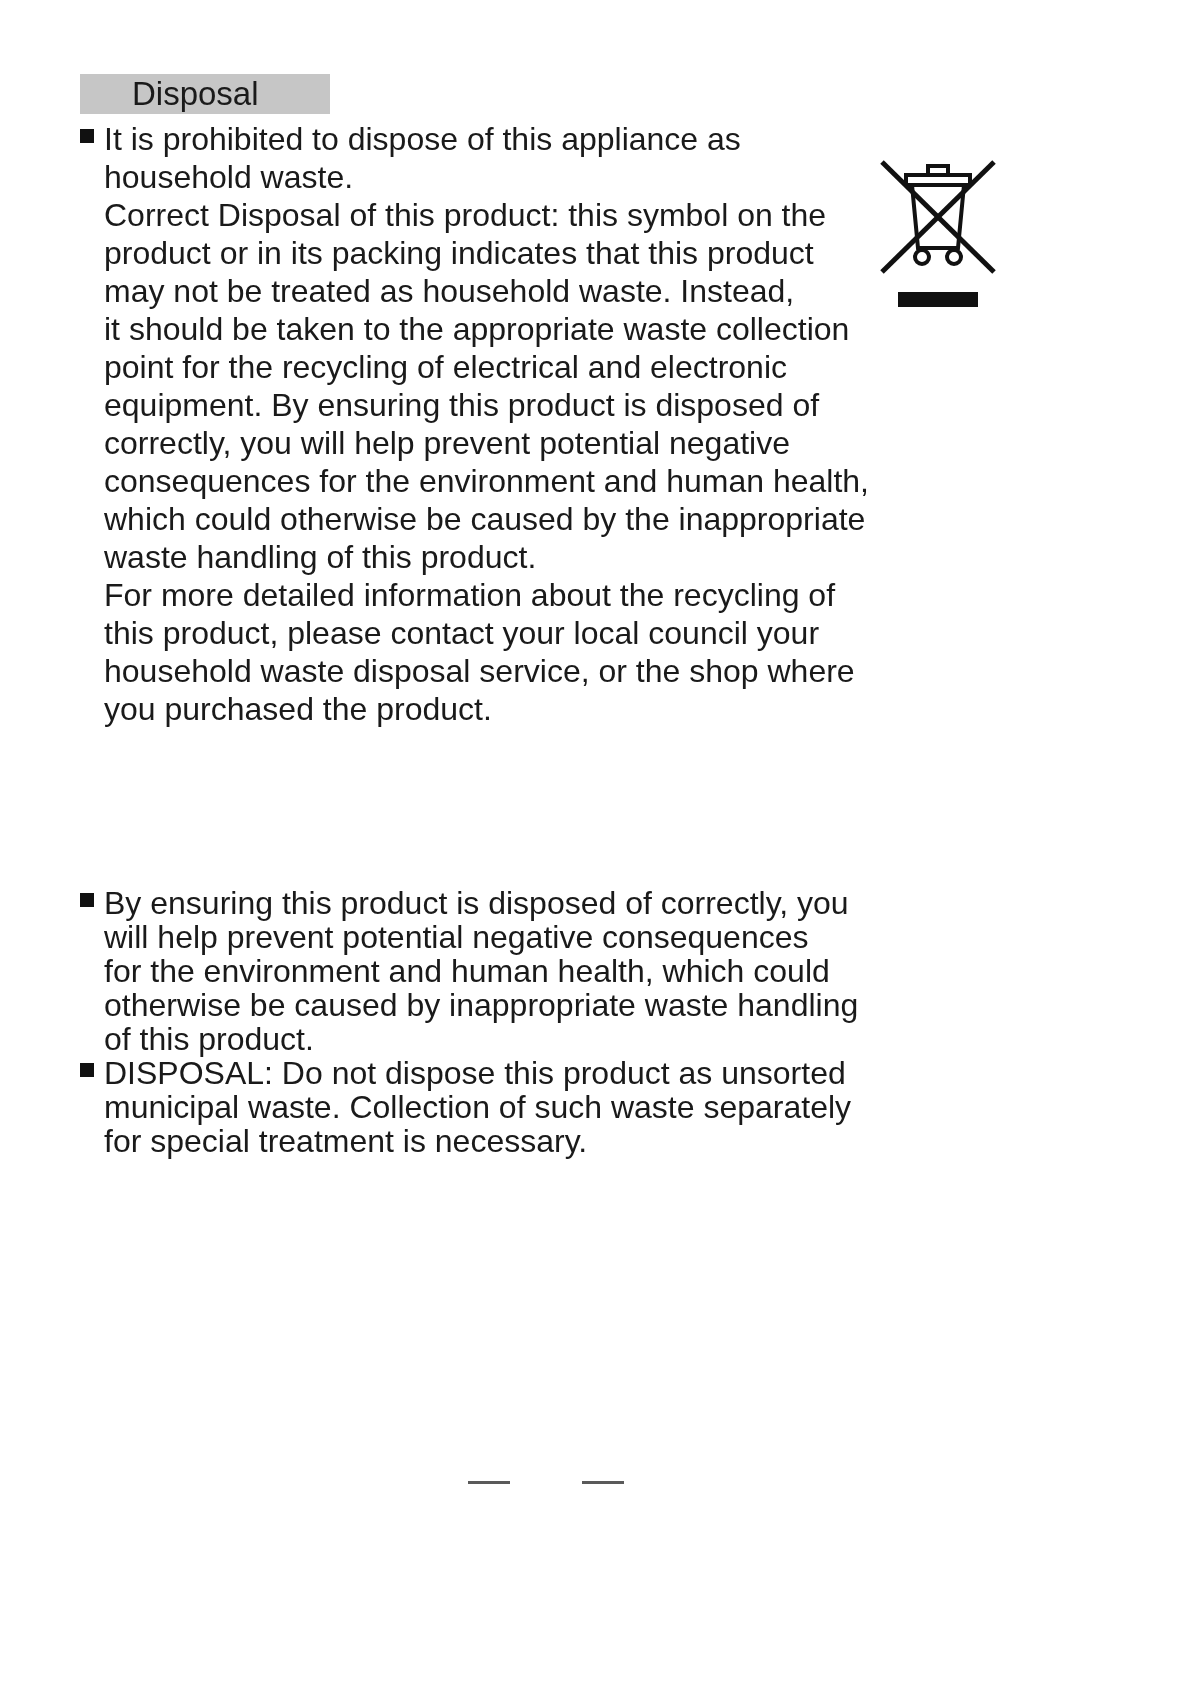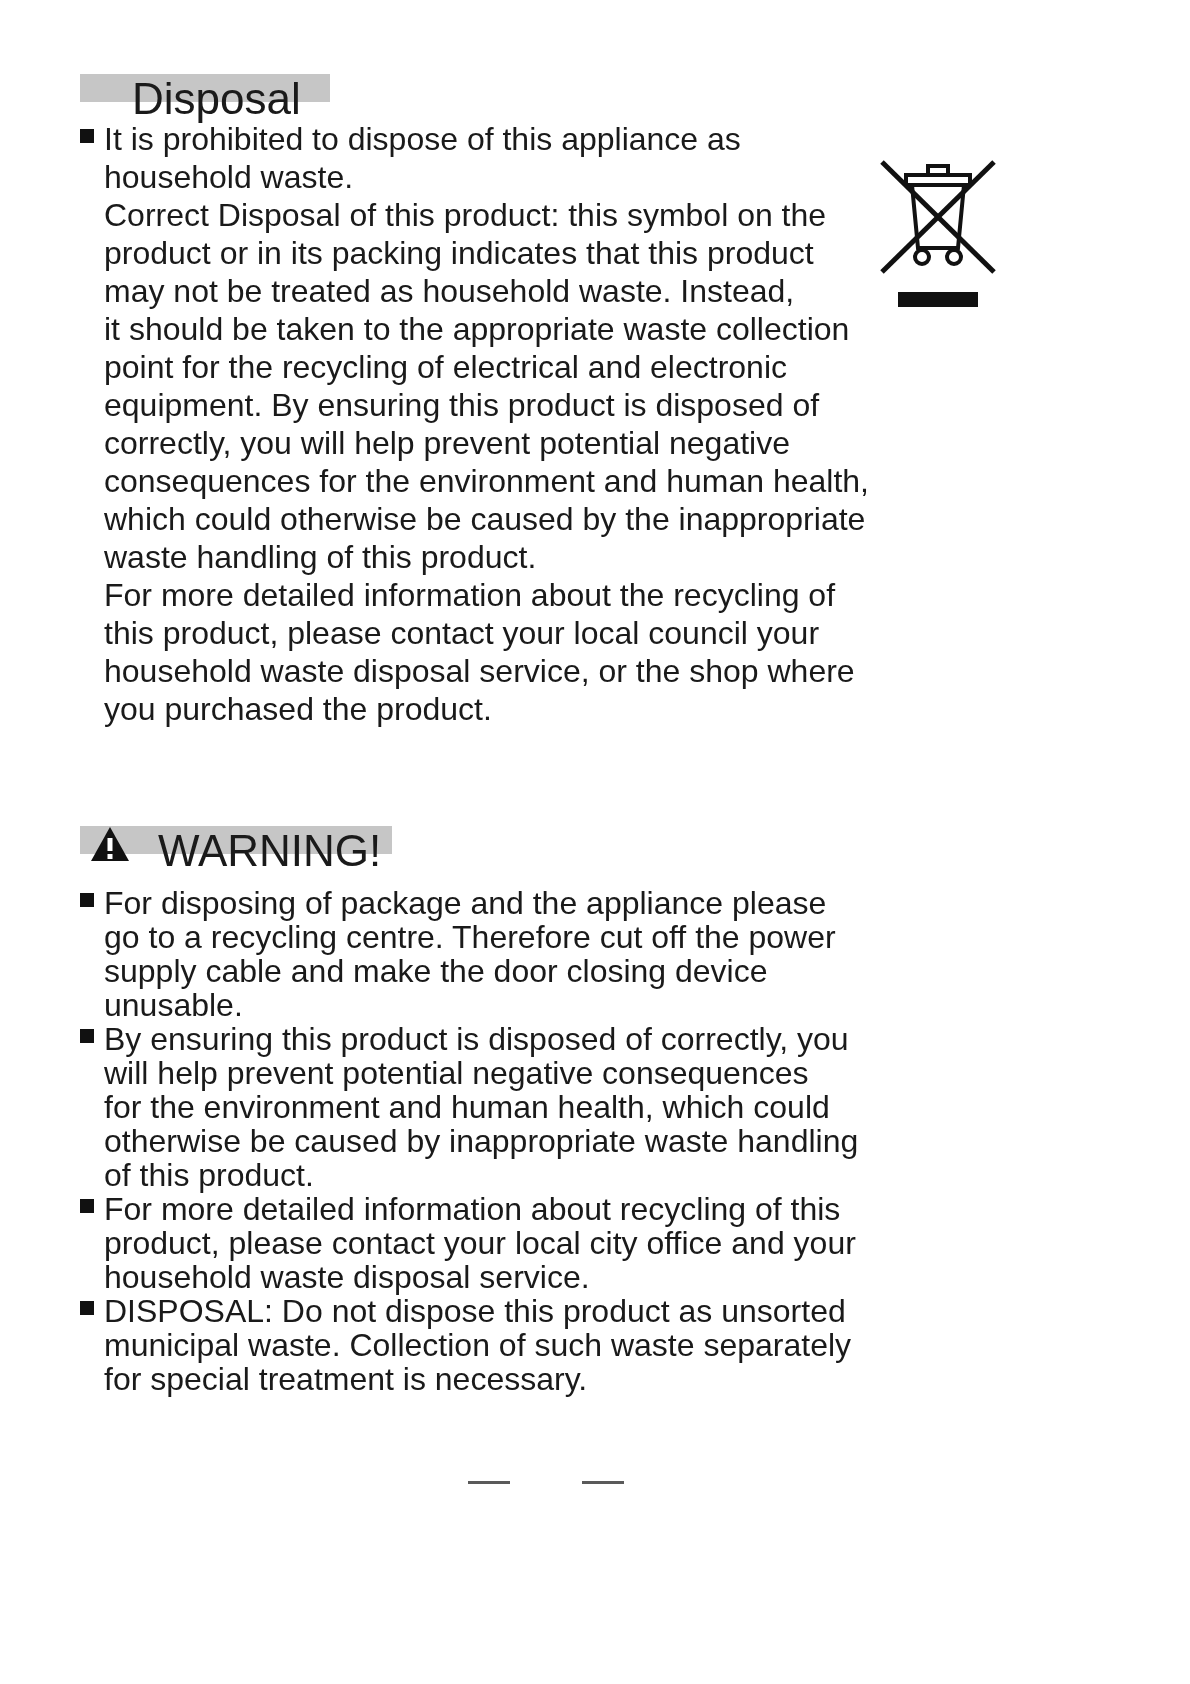--- a/index.html
+++ b/index.html
@@ -10,24 +10,24 @@
     color:#1a1a1a;
     position:relative;
     overflow:hidden;
   }
   .page{position:absolute;inset:0;}
 
   
   .title-bar{
     position:absolute;
     background:#c6c6c6;
-    height:28px;
+    height:40px;
     display:flex;
-    align-items:flex-start;
-    font-size:44px;
+    align-items:center;
+    font-size:33px;
   }
   .disposal-bar{left:80px;top:74px;width:250px;padding-left:52px;box-sizing:border-box;}
   .warning-bar{left:80px;top:826px;width:312px;padding-left:10px;box-sizing:border-box;gap:28px;}
 
   .tri-icon{display:inline-flex;align-items:center;}
 
   
   .list{position:absolute;left:80px;}
   .top-list{top:120px;width:905px;font-size:32px;line-height:38px;}
   .warn-list{top:886px;width:950px;font-size:32px;line-height:34px;}
@@ -99,52 +99,29 @@
 consequences for the environment and human health,
 which could otherwise be caused by the inappropriate
 waste handling of this product.
 For more detailed information about the recycling of
 this product, please contact your local council your
 household waste disposal service, or the shop where
 you purchased the product.</span>
     </div>
   </div>
 
-  <div class="title-bar warning-bar">
-    <span class="tri-icon">
-      <svg width="40" height="36" viewBox="0 0 40 36">
-        <path d="M20 1 L39 35 L1 35 Z" fill="#111111"></path>
-        <rect x="17.5" y="12" width="5" height="13" fill="#ffffff"></rect>
-        <rect x="17.5" y="28" width="5" height="5" fill="#ffffff"></rect>
-      </svg>
-    </span>
-    <span>WARNING!</span>
-  </div>
 
   <div class="list warn-list">
-    <div class="item">
-      <span class="bullet"></span>
-      <span class="txt">For disposing of package and  the appliance please
-go to a recycling centre. Therefore cut off the power
-supply cable and make the door closing device
-unusable.</span>
-    </div>
     <div class="item">
       <span class="bullet"></span>
       <span class="txt">By ensuring this product is disposed of correctly, you
 will help prevent potential negative consequences
 for the environment and human health, which could
 otherwise be caused by inappropriate waste handling
 of this product.</span>
-    </div>
-    <div class="item">
-      <span class="bullet"></span>
-      <span class="txt">For more detailed information about recycling of this
-product, please contact your local city office and your
-household waste disposal service.</span>
     </div>
     <div class="item">
       <span class="bullet"></span>
       <span class="txt">DISPOSAL: Do not dispose this product as unsorted
 municipal waste. Collection of such waste separately
 for special treatment is necessary.</span>
     </div>
   </div>
 
   <span class="mark mark-1"></span>

